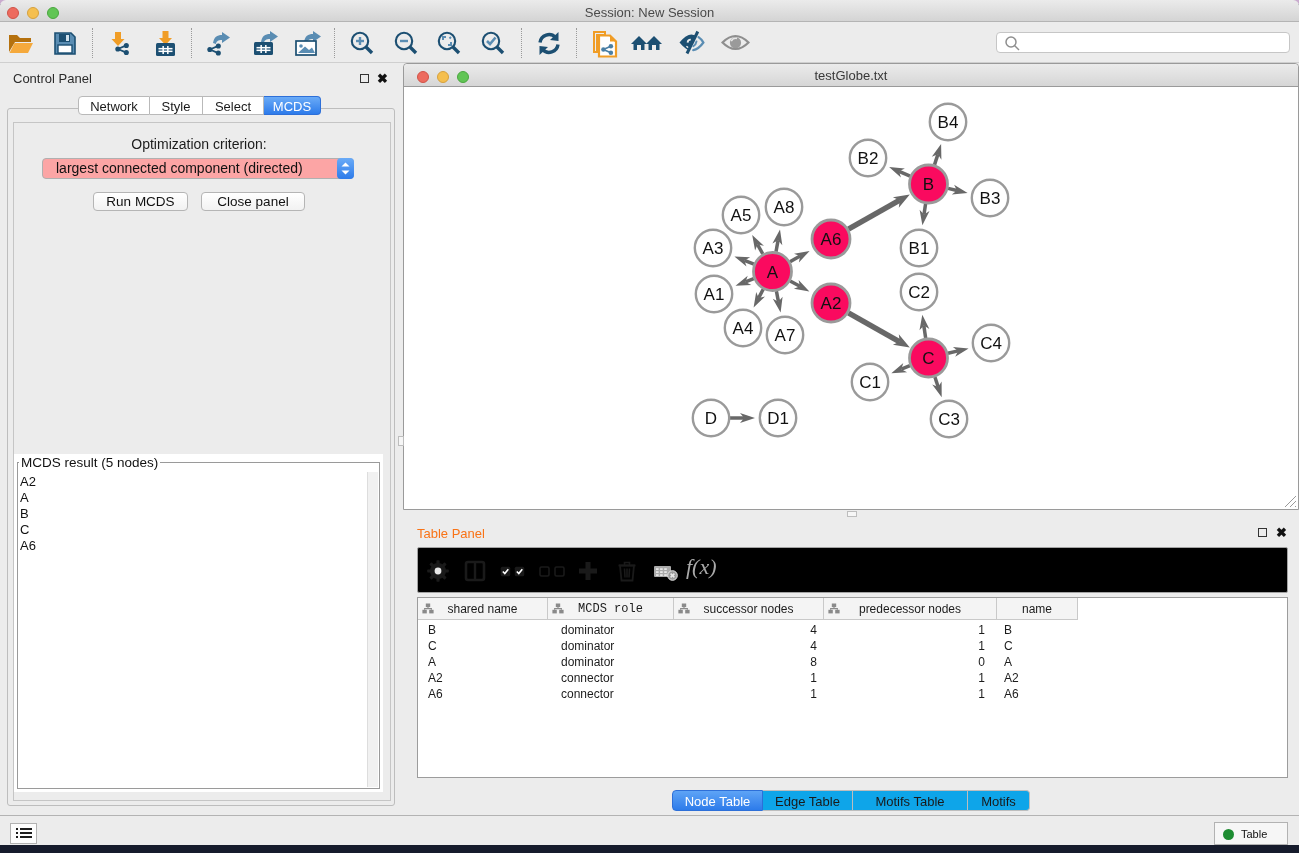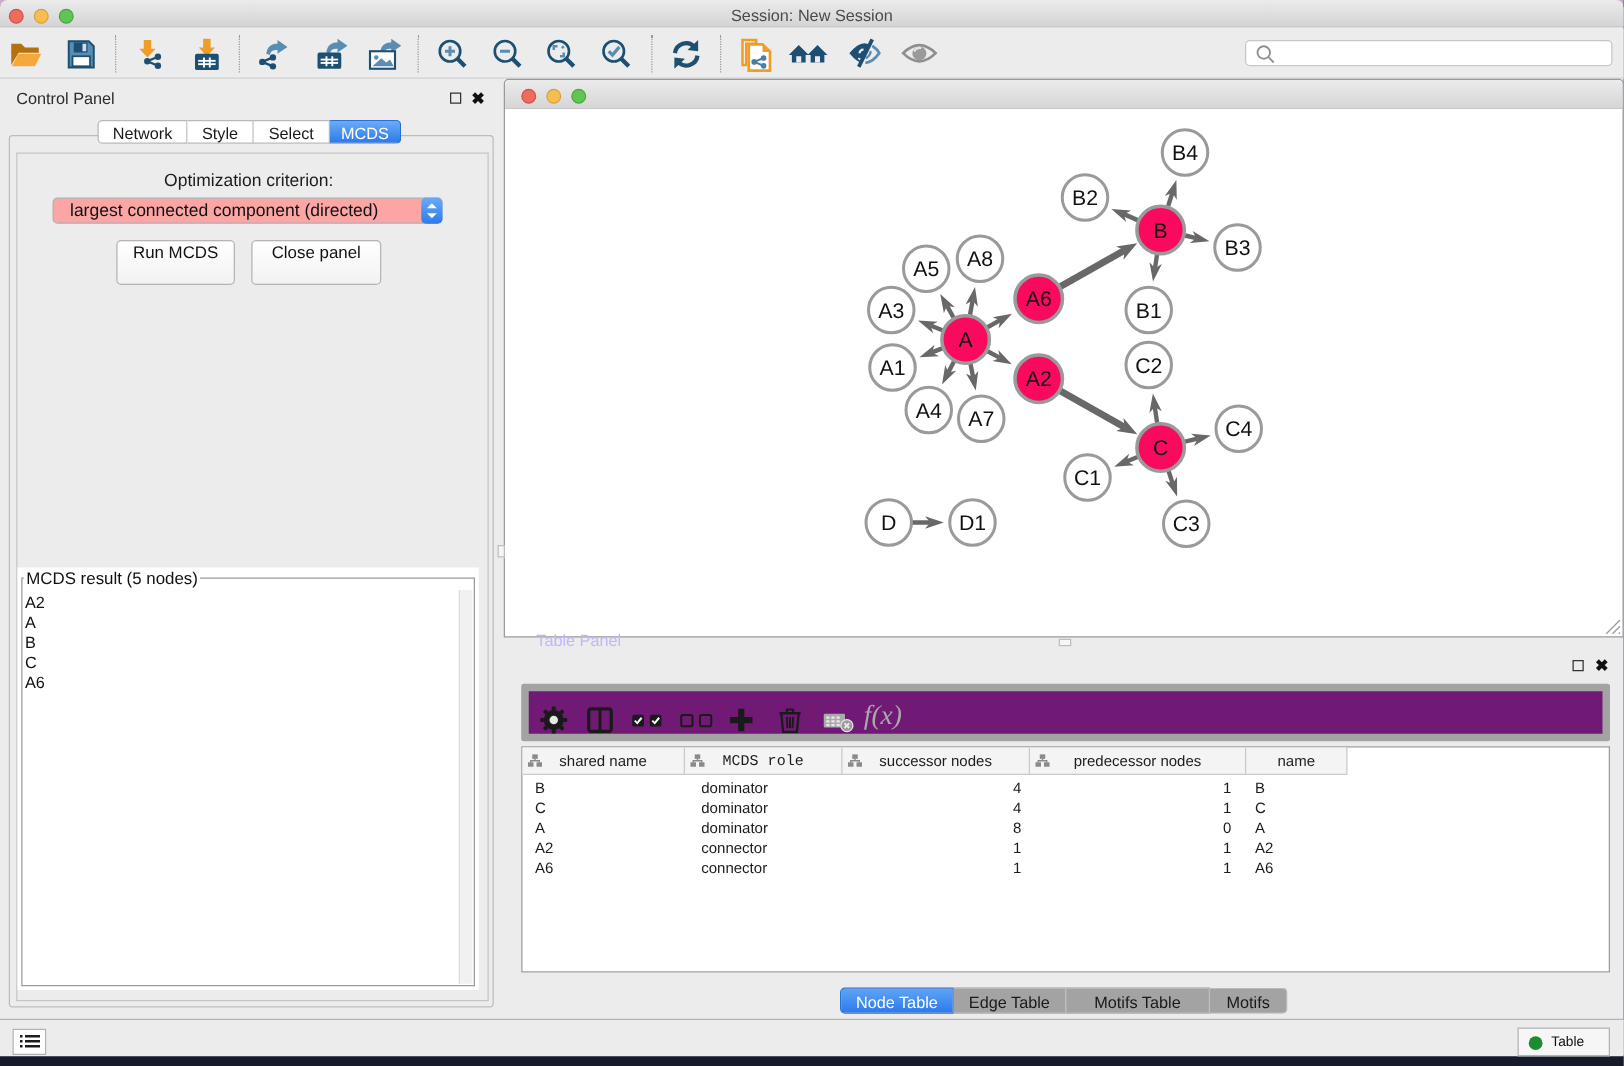--- a/index.html
+++ b/index.html
@@ -31,21 +31,21 @@
 #cpInner { left:13px; top:122px; width:378px; height:679px; border:1px solid #c5c5c5; background:#ececec; }
 #cpTabs { left:78px; top:96px; height:19px; display:flex; }
 .seg { height:19px; line-height:19px; font-size:13px; text-align:center; background:#fff; color:#1a1a1a; border:1px solid #b9b9b9; border-left:none; }
 .seg.first { border-left:1px solid #b9b9b9; border-radius:4px 0 0 4px; }
 .seg.last { border-radius:0 4px 4px 0; }
 .seg.sel { background:linear-gradient(#6aabf7,#2d7bea); color:#fff; border-color:#2d6fd8; }
 #optLabel { left:7px; top:136px; width:384px; text-align:center; font-size:14px; color:#1c1c1c; }
 #dropdown { left:42px; top:158px; width:312px; height:21px; background:#fca5a5; border:1px solid #b0b0b0; border-radius:4px; }
 #dropdown .txt { position:absolute; left:13px; top:1px; font-size:14px; color:#111; }
 #dropdown .cap { position:absolute; right:-1px; top:-1px; width:17px; height:21px; border-radius:4px; background:linear-gradient(#6aabf7,#2d7bea); }
-.btn { position:absolute; height:36px; background:linear-gradient(#ffffff,#f2f2f2); border:1px solid #b5b5b5; border-radius:4px; font-size:13.5px; color:#111; text-align:center; line-height:18px; }
+.btn { position:absolute; height:19px; background:linear-gradient(#ffffff,#f2f2f2); border:1px solid #b5b5b5; border-radius:4px; font-size:13.5px; color:#111; text-align:center; line-height:18px; }
 #btnRun { left:93px; top:192px; width:95px; }
 #btnClose { left:201px; top:192px; width:104px; }
 
 
 #mcdsBox { left:14px; top:454px; width:369px; height:338px; background:#fff; }
 #mcdsBorder { position:absolute; left:3px; top:8px; right:3px; bottom:3px; border:1px solid #9a9a9a; }
 #mcdsLegend { position:absolute; left:5px; top:1px; background:#fff; font-size:13.5px; color:#111; padding:0 2px; }
 #mcdsList { position:absolute; left:6px; top:20px; font-size:13px; color:#111; line-height:16px; }
 #mcdsScroll { position:absolute; right:5px; top:18px; bottom:5px; width:11px; background:#f1f1f1; border-left:1px solid #ddd; }
 
@@ -59,28 +59,28 @@
 
 
 #netwin { left:403px; top:63px; width:896px; height:447px; background:#fff; border:1px solid #9a9a9a; border-radius:4px 4px 0 0; }
 #netTitle { position:absolute; left:0; top:0; width:100%; height:23px; background:linear-gradient(#ebebeb,#d6d6d6); border-bottom:1px solid #9a9a9a; border-radius:4px 4px 0 0; }
 #netTitle .t1 { left:13px; background:#ed6b5f; border:1px solid #d05348; }
 #netTitle .t2 { left:33px; background:#f5bf4f; border:1px solid #d6a13d; }
 #netTitle .t3 { left:53px; background:#61c555; border:1px solid #4aa73f; }
 #netTitle .ttl { position:absolute; left:0; right:0; top:4px; text-align:center; font-size:13px; color:#383838; }
 
 
-#tpTitle { left:417px; top:505px; font-size:13px; color:#c4b5fd;margin-left:12px; }
-#tpToolbar { left:417px; top:547px; width:871px; height:46px; background:#701a75; border:6px solid #a3a3a3; border-radius:2px; }
+#tpTitle { left:417px; top:526px; font-size:13px; color:#f97316; }
+#tpToolbar { left:417px; top:547px; width:871px; height:46px; background:#000000; border:1px solid #a3a3a3; border-radius:2px; }
 #tpTable { left:417px; top:597px; width:871px; height:181px; background:#fff; border:1px solid #9c9c9c; }
 #tpHeader { position:absolute; left:0; top:0; width:659px; height:22px; background:#f4f4f4; border-bottom:1px solid #c9c9c9; }
 .hcell { position:absolute; top:0; height:22px; border-right:1px solid #c9c9c9; font-size:12px; color:#1c1c1c; text-align:center; line-height:22px; }
 .rowtxt { position:absolute; font-size:12px; color:#1c1c1c; line-height:16px; }
 #tpTabs { left:672px; top:790px; height:21px; display:flex; }
-.seg2 { height:21px; line-height:21px; font-size:13px; text-align:center; background:#a3a3a3; color:#1a1a1a; border:1px solid #bdbdbd; border-left:none; }
+.seg2 { height:21px; line-height:21px; font-size:13px; text-align:center; background:#0ea5e9; color:#1a1a1a; border:1px solid #bdbdbd; border-left:none; }
 .seg2.first { border-left:1px solid #bdbdbd; border-radius:4px 0 0 4px; }
 .seg2.last { border-radius:0 4px 4px 0; }
 .seg2.sel { background:linear-gradient(#5ea4f6,#2d7bea); color:#fff; border-color:#2d6fd8; }
 </style>
 </head>
 <body>
 <div class="abs" id="deskTop"></div>
 <div class="abs" id="app"></div>
 
 <div class="abs" id="titlebar">
@@ -264,20 +264,21 @@
   <div id="mcdsLegend">MCDS result (5 nodes)</div>
   <div id="mcdsList">A2<br>A<br>B<br>C<br>A6</div>
   <div id="mcdsScroll"></div>
 </div>
 
 <div class="abs" id="netwin">
   <div id="netTitle">
     <div class="tl t1"></div>
       <div class="tl t2"></div>
       <div class="tl t3"></div>
+    <div class="ttl">testGlobe.txt</div>
   </div>
   <svg id="graph" width="894" height="422" style="position:absolute;left:0;top:24px;">
 <line x1="349.8" y1="190.7" x2="341.5" y2="193.9" stroke="#686868" stroke-width="3.5"></line>
       <path d="M331.5 197.7 L343.7 187.7 L341.5 193.9 L347.3 197.0 Z" fill="#686868"></path>
 <line x1="349.9" y1="176.2" x2="340.4" y2="172.4" stroke="#686868" stroke-width="3.5"></line>
       <path d="M330.4 168.4 L346.2 169.3 L340.4 172.4 L342.5 178.6 Z" fill="#686868"></path>
 <line x1="359.2" y1="201.2" x2="354.6" y2="210.0" stroke="#686868" stroke-width="3.5"></line>
       <path d="M349.6 219.6 L352.2 204.0 L354.6 210.0 L361.0 208.6 Z" fill="#686868"></path>
 <line x1="358.8" y1="166.0" x2="353.5" y2="156.5" stroke="#686868" stroke-width="3.5"></line>
       <path d="M348.2 147.1 L359.9 157.8 L353.5 156.5 L351.1 162.6 Z" fill="#686868"></path>

